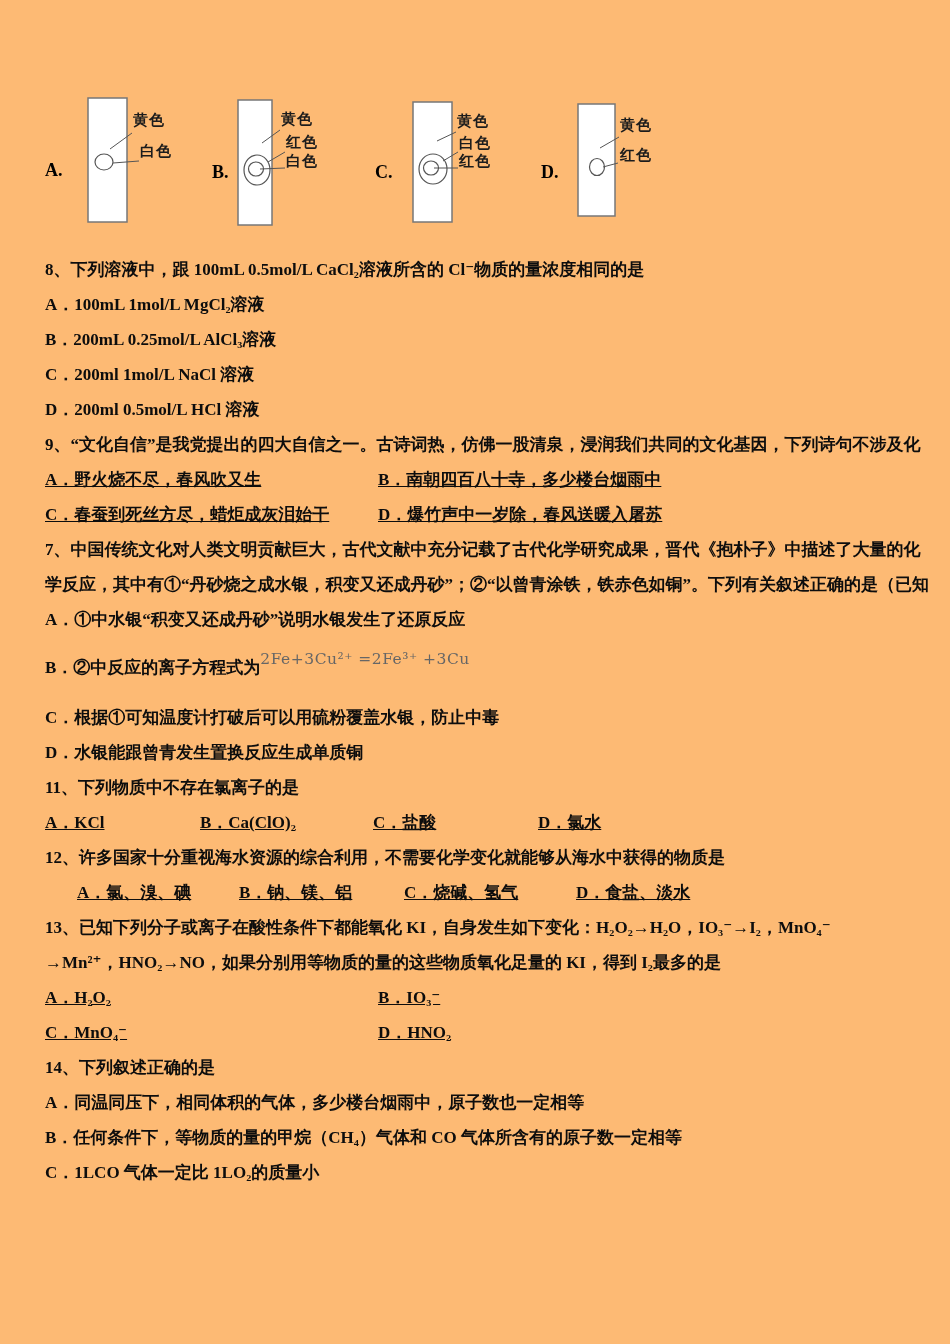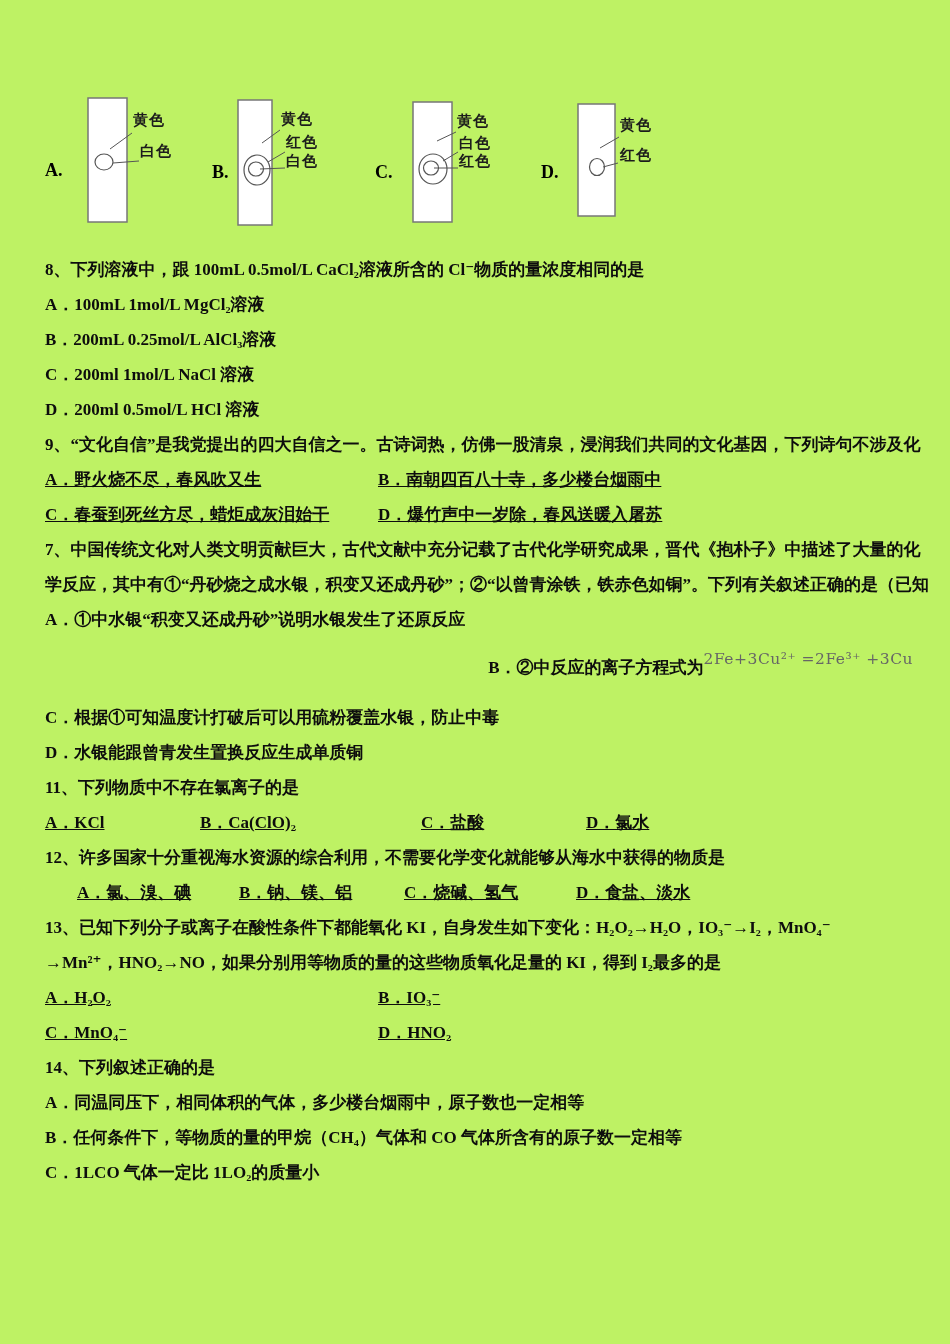--- a/index.html
+++ b/index.html
@@ -1,29 +1,29 @@
 <!DOCTYPE html>
 <html><head>
 <meta charset="utf-8">
 <style>
   html,body { margin:0; padding:0; background:#ffffff; }
   .page {
-    position:relative; width:950px; height:1344px; background:#bef264;
+    position:relative; width:950px; height:1344px; background:#fdba74;
     font-family:"Liberation Serif","DejaVu Serif",serif; color:#0d0d0d; overflow:hidden;
   }
   
   .figures { position:absolute; top:92px; left:0; width:950px; height:150px; }
   .figure  { position:absolute; top:0; width:180px; height:148px; }
   .fig-svg { position:absolute; left:0; top:0; }
   .fig-letter { position:absolute; font-size:18px; font-weight:bold; color:#000; }
   .fig-label  { position:absolute; font-size:15px; font-weight:bold; color:#1c1c1c; letter-spacing:1px; white-space:nowrap; }
   
   .content { position:absolute; left:45px; top:252px; width:868px; }
   .line { font-size:17px; font-weight:bold; line-height:35px; height:35px; white-space:nowrap; overflow:visible; }
-  .line.tall { height:auto; padding-top:13px; padding-bottom:14px;text-align:right; }
+  .line.tall { height:auto; padding-top:13px; padding-bottom:14px; }
   .opt-row { display:flex;text-decoration:underline; }
   .opt-row span { display:inline-block; }
   .equation {
     color:#666; font-weight:normal; font-size:15.5px;
     position:relative; top:-9px; letter-spacing:0.5px;
     font-family:"DejaVu Serif","Liberation Serif",serif;
   }
 </style>
 </head>
 <body>
@@ -109,21 +109,21 @@
     <div class="line">学反应，其中有①“丹砂烧之成水银，积变又还成丹砂”；②“以曾青涂铁，铁赤色如铜”。下列有关叙述正确的是（已知</div>
     <div class="line">A．①中水银“积变又还成丹砂”说明水银发生了还原反应</div>
     <div class="line tall"><span>B．②中反应的离子方程式为</span><span class="equation">2Fe+3Cu²⁺ =2Fe³⁺ +3Cu</span></div>
     <div class="line">C．根据①可知温度计打破后可以用硫粉覆盖水银，防止中毒</div>
     <div class="line">D．水银能跟曾青发生置换反应生成单质铜</div>
 
     <div class="line">11、下列物质中不存在氯离子的是</div>
     <div class="line opt-row">
       <span style="width:155px;">A．KCl</span>
       <span style="width:173px;">B．Ca(ClO)₂</span>
-      <span style="width:165px;margin-left:48px;">C．盐酸</span>
+      <span style="width:165px;">C．盐酸</span>
       <span>D．氯水</span>
     </div>
 
     <div class="line">12、许多国家十分重视海水资源的综合利用，不需要化学变化就能够从海水中获得的物质是</div>
     <div class="line opt-row">
       <span style="width:162px;margin-left:32px;">A．氯、溴、碘</span>
       <span style="width:165px;">B．钠、镁、铝</span>
       <span style="width:172px;">C．烧碱、氢气</span>
       <span>D．食盐、淡水</span>
     </div>

